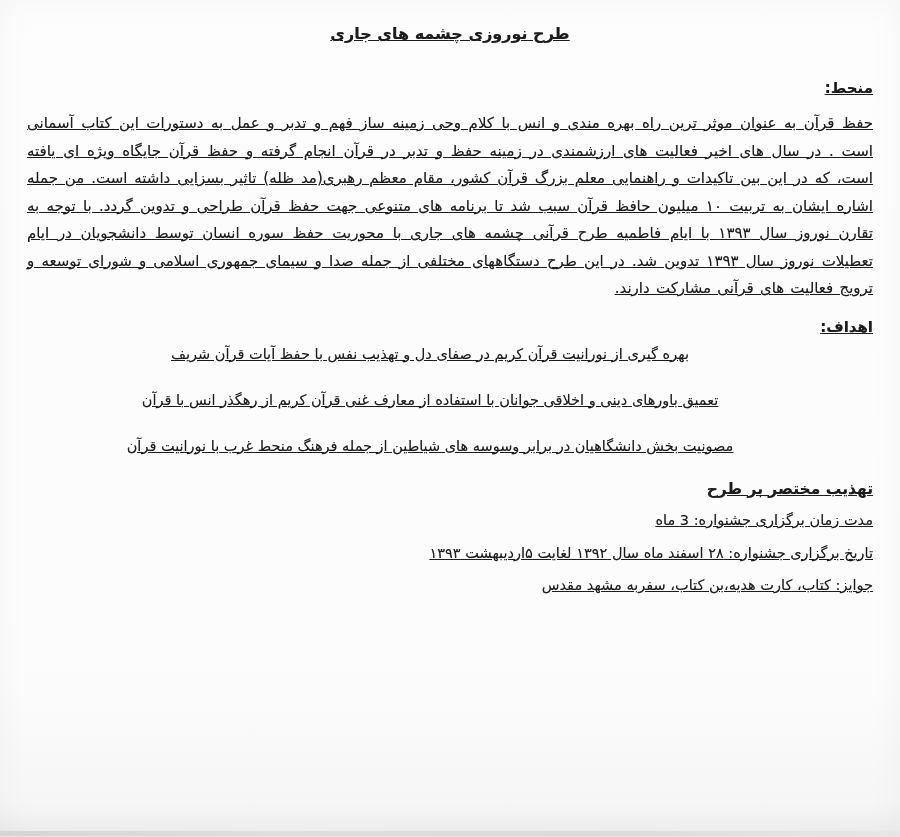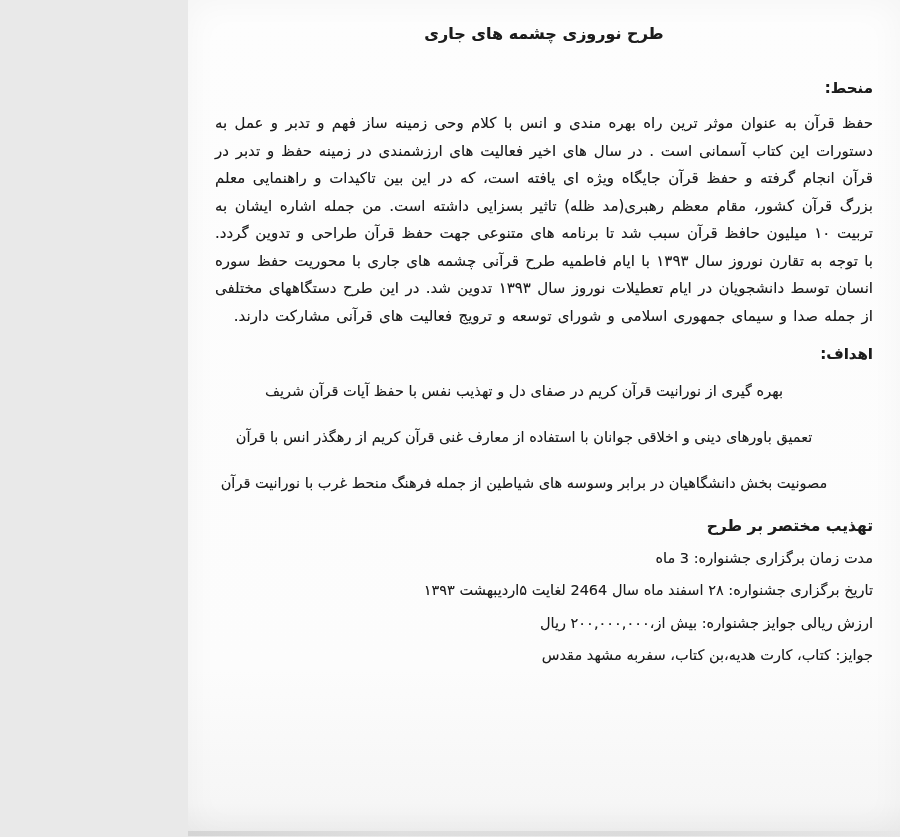--- a/index.html
+++ b/index.html
@@ -3,46 +3,47 @@
 <meta charset="utf-8">
 <style>
   html,body{margin:0;padding:0;}
   body{
     width:900px;height:837px;overflow:hidden;
     background:#e9e9e9;
     font-family:"DejaVu Sans",sans-serif;
   }
   .page{
     position:relative;
-    width:712px;height:837px;
+    width:900px;height:837px;
     direction:rtl;
     background:linear-gradient(180deg,#fdfdfd 0%,#fcfcfc 80%,#f6f6f6 96%,#ededed 100%);
     box-shadow:inset 0 0 35px rgba(0,0,0,0.04);
     color:#1c1c1c;
     text-shadow:0 0 0.6px rgba(70,70,70,0.55);
+    text-decoration:underline;
   }
   .title{
     margin:0;padding-top:24px;
     text-align:center;
     font-size:16px;font-weight:bold;
   }
   .heading{
     margin:36px 27px 0;
     font-size:15px;font-weight:bold;
   }
   .body-par{
     margin:13px 27px 0;
     font-size:15px;
     line-height:27.5px;
     text-align:justify;
     text-align-last:right;
     word-spacing:1.5px;
   }
   .goals-heading{margin-top:15px;}
-  .goals{margin-top:16px;padding-right:40px;}
+  .goals{margin-top:6px;padding-right:40px;}
   .goal{
     margin:0 0 22px;
     padding:0;
     font-size:14.5px;
     line-height:24px;
     text-align:center;
   }
   .goal-last{
     margin-right:-12px;
     margin-left:-118px;
@@ -78,18 +79,17 @@
 
   <div class="goals">
     <p class="goal">بهره گيری از نورانيت قرآن كريم در صفای دل و تهذيب نفس با حفظ آيات قرآن شريف</p>
     <p class="goal">تعميق باورهای دينی و اخلاقی جوانان با استفاده از معارف غنی قرآن كريم از رهگذر انس با قرآن</p>
     <p class="goal">مصونيت بخش دانشگاهيان در برابر وسوسه های شياطين از جمله فرهنگ منحط غرب با نورانيت قرآن</p>
   </div>
 
   <h2 class="heading summary-heading">تهذيب مختصر بر طرح</h2>
 
   <p class="detail">مدت زمان برگزاری جشنواره: 3 ماه</p>
-  <p class="detail">تاريخ برگزاری جشنواره: ۲۸ اسفند ماه سال 2464 لغايت ۵اردیبهشت ۱۳۹۳</p>
-  <p class="detail">ارزش ريالی جوايز جشنواره: بيش از،۲۰۰,۰۰۰,۰۰۰ ريال</p>
+  <p class="detail">تاريخ برگزاری جشنواره: ۲۸ اسفند ماه سال ۱۳۹۲ لغايت ۵اردیبهشت ۱۳۹۳</p>
   <p class="detail">جوايز: كتاب، كارت هديه،بن كتاب، سفربه مشهد مقدس</p>
 
   <div class="scan-edge"></div>
 </div>
 
 </body></html>

